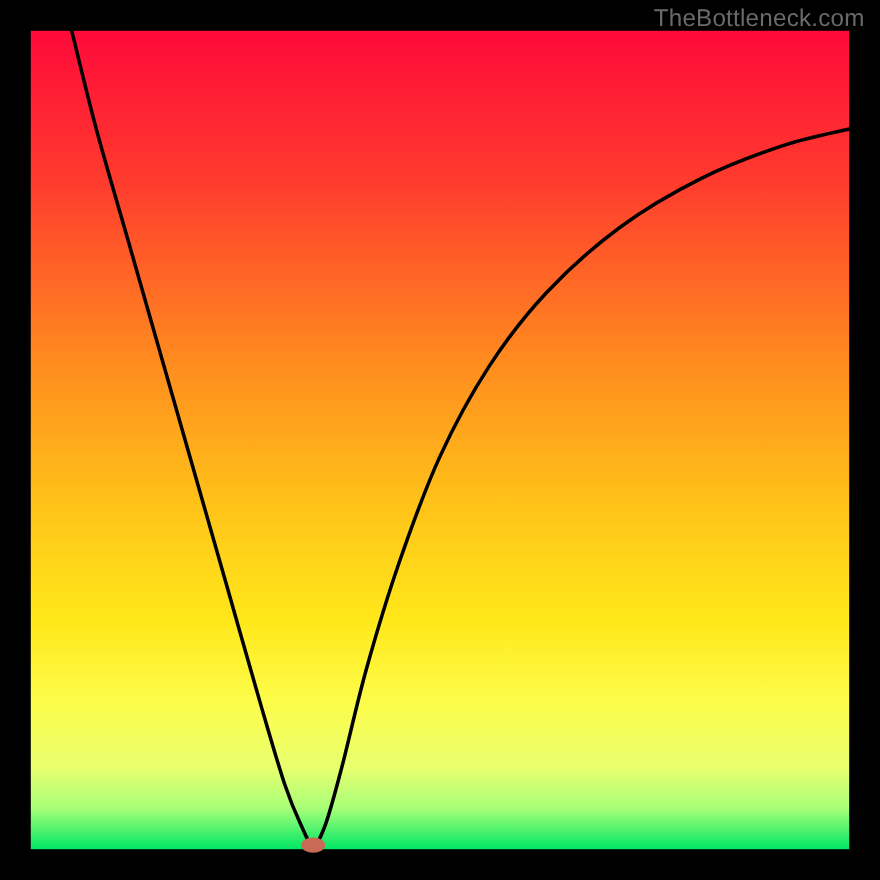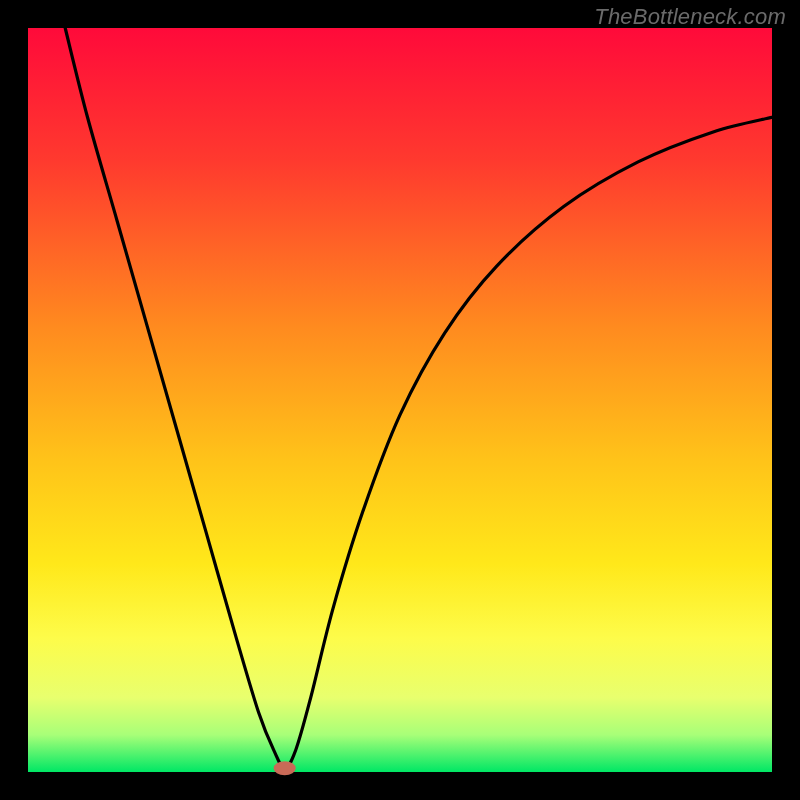--- a/index.html
+++ b/index.html
@@ -21,21 +21,20 @@
   }
   .watermark {
     position: absolute;
     top: 4px;
     right: 14px;
     color: #6a6a6a;
     font-size: 22px;
     font-weight: 500;
     letter-spacing: 0.2px;
     user-select: none;
-    font-style: italic;
   }
 </style>
 </head>
 <body>
 
 <div class="canvas-wrap">
   <svg id="chart-svg" width="800" height="800" viewBox="0 0 800 800">
     <defs>
       <linearGradient id="bg-grad" x1="0" y1="0" x2="0" y2="1">
           <stop offset="0%" stop-color="#ff0a3a"></stop>

